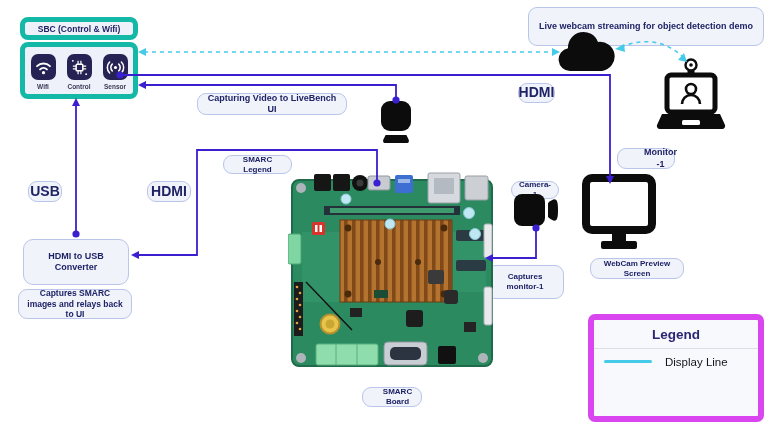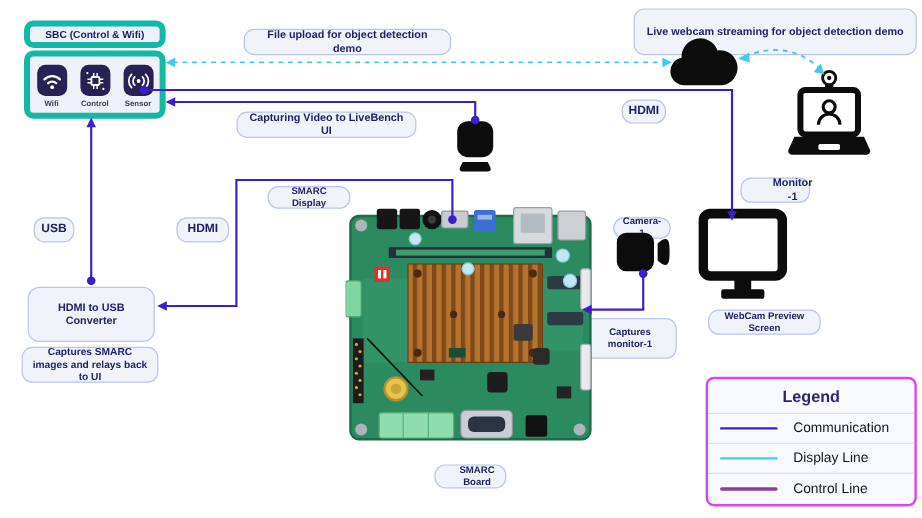--- a/index.html
+++ b/index.html
@@ -8,21 +8,21 @@
   #canvas {
     position:relative; width:768px; height:432px;
     background:#ffffff; overflow:hidden;
   }
   .pill {
     position:absolute;
     background:#f1f3fb;
     border:1px solid #b9c6ea;
     border-radius:9px;
     color:#1e2366;
-    font-size:10px;
+    font-size:14px;
     font-weight:bold;
     display:flex; align-items:center; justify-content:center;
     text-align:center;
     padding:2px 6px;
     line-height:1.25;
   }
   .panel {
     position:absolute;
     background:#eef1fa;
     border:5px solid #14b8a6;
@@ -36,21 +36,21 @@
     width:25px; height:26px; border-radius:7px; background:#262254;
     display:flex; align-items:center; justify-content:center;
   }
   .tile-label { font-size:6.5px; color:#3a3a55; margin-top:3px; font-weight:bold; }
   .icon-abs { position:absolute; }
   svg { display:block; }
   #wires { position:absolute; left:0; top:0; pointer-events:none; }
   .legend-box {
     position:absolute;
     background:#f8f9fc;
-    border:2px solid #d946ef;
+    border:6px solid #d946ef;
     border-radius:7px;
     overflow:hidden;
   }
   .legend-title {
     height:29px; display:flex; align-items:center; justify-content:center;
     font-size:13.5px; font-weight:bold; color:#2b2673;
     border-bottom:1px solid #dcdfe8;
   }
   .legend-row {
     height:25px; display:flex; align-items:center;
@@ -96,26 +96,25 @@
         <svg width="19" height="19" viewBox="0 0 20 20">
           <circle cx="10" cy="10" r="1.7" fill="#fff"></circle>
           <path d="M6.6,6.4 a5,5 0 0 0 0,7.2 M13.4,6.4 a5,5 0 0 1 0,7.2" fill="none" stroke="#fff" stroke-width="1.6" stroke-linecap="round"></path>
           <path d="M3.8,4.2 a8.2,8.2 0 0 0 0,11.6 M16.2,4.2 a8.2,8.2 0 0 1 0,11.6" fill="none" stroke="#fff" stroke-width="1.6" stroke-linecap="round"></path>
         </svg>
       </div>
       <div class="tile-label">Sensor</div>
     </div>
   </div>
 
-  <div class="pill" style="left:203px; top:24px; width:173px; height:22px; font-size:9px;">File upload for object detection demo</div>
   <div class="pill" style="left:528px; top:7px; width:236px; height:39px; font-size:9px;">Live webcam streaming for object detection demo</div>
   <div class="pill" style="left:518px; top:83px; width:37px; height:20px;">HDMI</div>
   <div class="pill" style="left:197px; top:93px; width:150px; height:22px; font-size:9px;">Capturing Video to LiveBench UI</div>
   <div class="pill" style="left:617px; top:148px; width:58px; height:21px; font-size:9px;padding-left:35px;">Monitor -1</div>
-  <div class="pill" style="left:223px; top:155px; width:69px; height:19px; font-size:8px;">SMARC Display</div>
+  <div class="pill" style="left:223px; top:155px; width:69px; height:19px; font-size:8px;">SMARC Legend</div>
   <div class="pill" style="left:147px; top:181px; width:44px; height:21px;">HDMI</div>
   <div class="pill" style="left:28px; top:161px; width:34px; height:21px;margin-top:20px;">USB</div>
   <div class="pill" style="left:511px; top:170px; width:48px; height:18px; font-size:8px;margin-top:11px;">Camera-1</div>
   <div class="pill" style="left:486px; top:265px; width:78px; height:34px; font-size:8px;">Captures monitor-1</div>
   <div class="pill" style="left:590px; top:258px; width:94px; height:21px; font-size:8px;">WebCam Preview Screen</div>
   <div class="pill" style="left:362px; top:387px; width:60px; height:20px; font-size:8px;padding-left:17px;">SMARC Board</div>
   <div class="pill two-line" style="left:18px; top:289px; width:114px; height:30px;">Captures SMARC images and relays back to UI</div>
   <div class="pill" style="left:23px; top:239px; width:106px; height:46px; font-size:9px; border-radius:10px;">HDMI to USB Converter</div>
 
   <div class="icon-abs" style="left:556px; top:30px;">
@@ -258,26 +257,18 @@
     <polygon points="131,255 139,251 139,259" fill="#3a1fd0"></polygon>
 
     <path d="M536,228 V258 H491" stroke="#3a1fd0" stroke-width="1.8" fill="none"></path>
     <circle cx="536" cy="228" r="3.6" fill="#3a1fd0"></circle>
     <polygon points="485,258 493,254 493,262" fill="#3a1fd0"></polygon>
   </svg>
 
   <div class="legend-box" style="left:588px; top:314px; width:176px; height:108px;">
     <div class="legend-title">Legend</div>
     <div class="legend-row">
-      <span class="legend-line" style="background-color: rgb(58, 31, 208);"></span>
-      <span class="legend-label">Communication</span>
-    </div>
-    <div class="legend-row">
       <span class="legend-line" style="background-color: rgb(69, 203, 232);"></span>
       <span class="legend-label">Display Line</span>
     </div>
-    <div class="legend-row">
-      <span class="legend-line" style="background-color: rgb(138, 63, 156);"></span>
-      <span class="legend-label">Control Line</span>
-    </div>
   </div>
 
 </div>
 
 </body></html>

